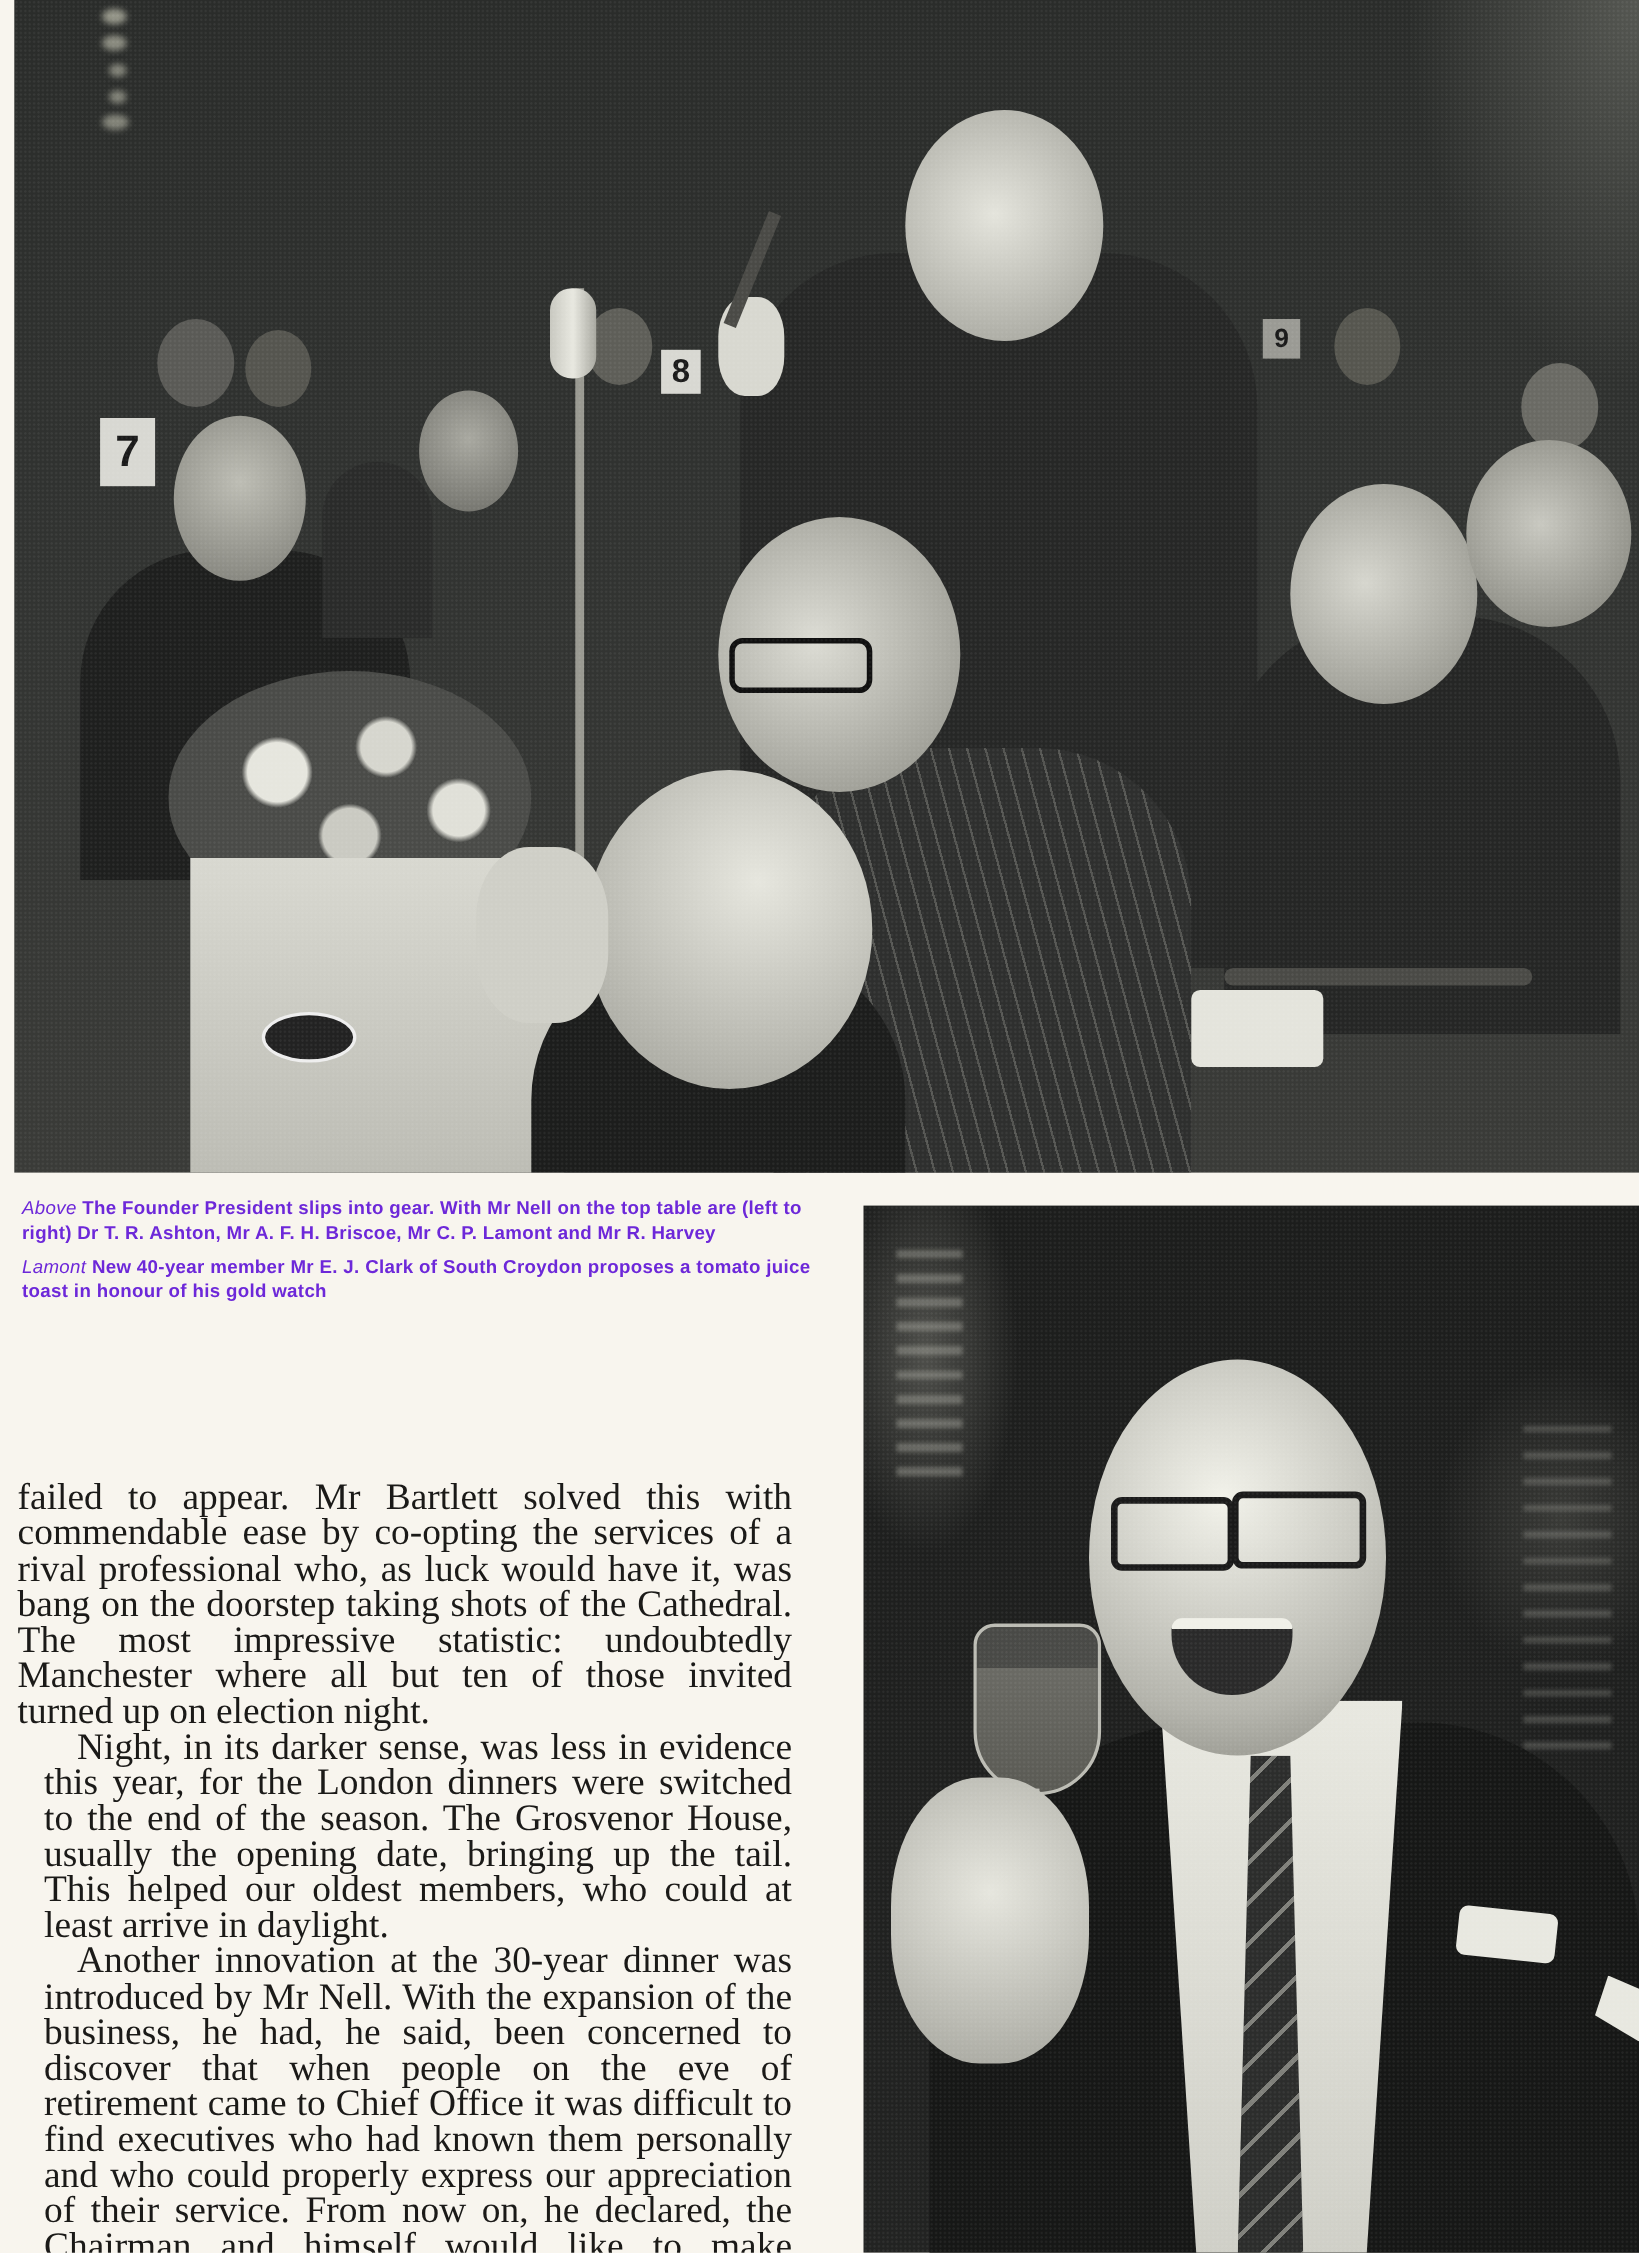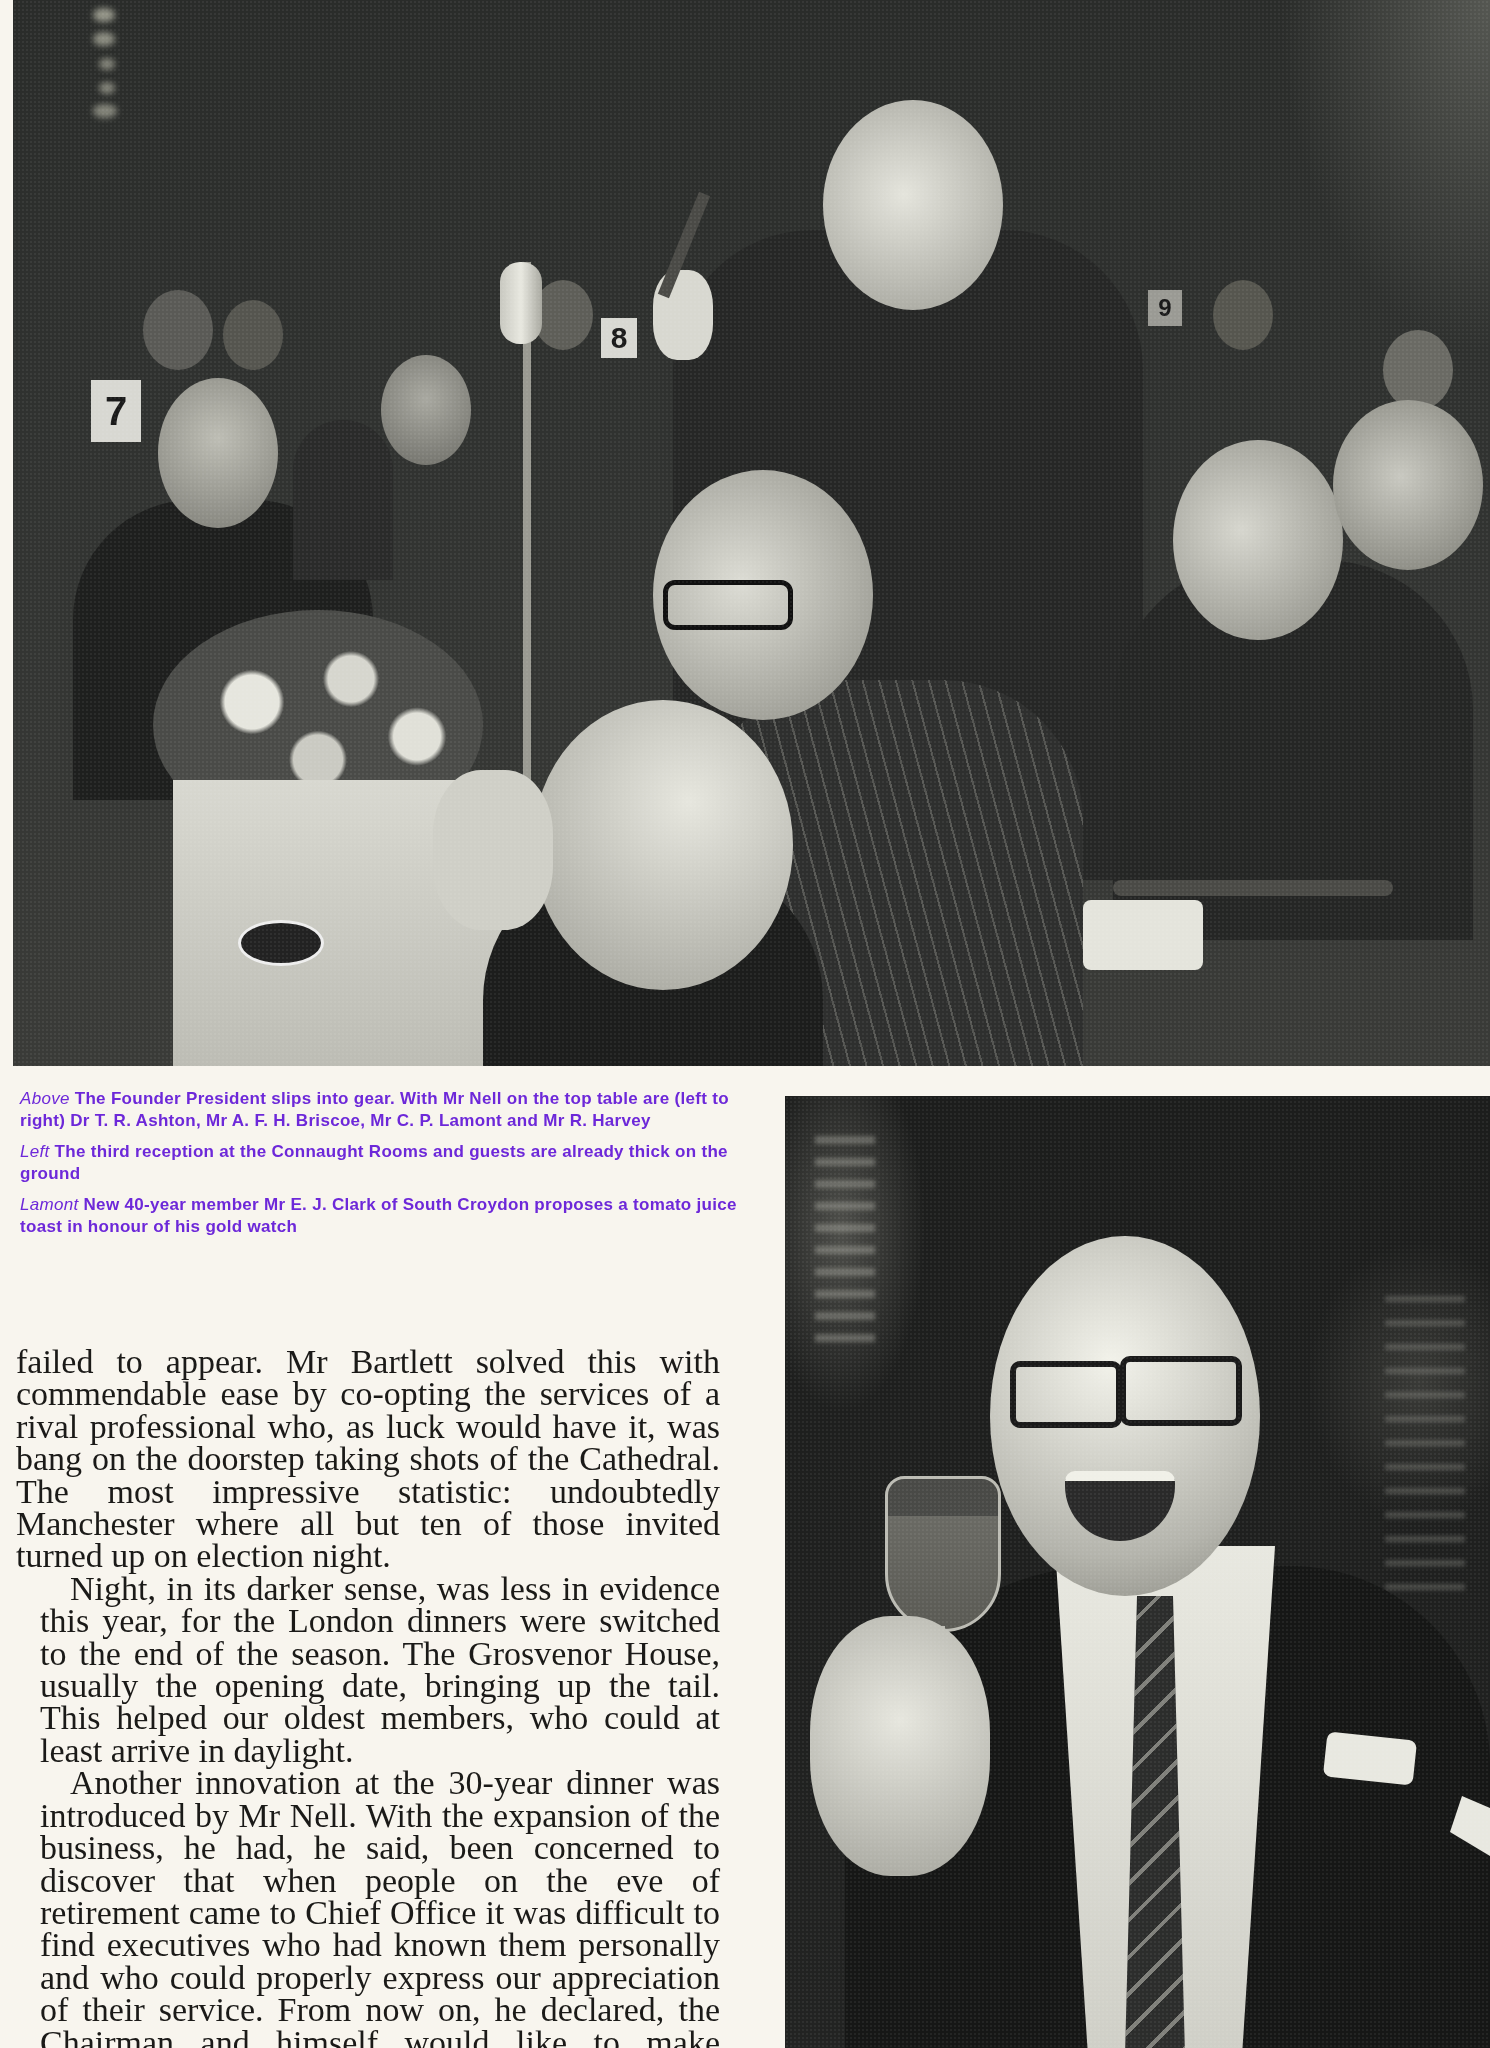--- a/index.html
+++ b/index.html
@@ -113,24 +113,20 @@
   <div class="shape" style="left:1100px;top:880px;width:280px;height:16px;background:#4a4a46;border-radius:8px"></div>
   <div class="shape" style="left:1070px;top:900px;width:120px;height:70px;background:#e4e4dc;border-radius:8px"></div>
 </div>
 
 <div class="captions">
   <p>
     <span class="lead">Above</span>
     <span>The Founder President slips into gear. With Mr Nell on the top table are (left to right) Dr T. R. Ashton, Mr A. F. H. Briscoe, Mr C. P. Lamont and Mr R. Harvey</span>
   </p>
   <p>
-    <span class="lead">Left</span>
-    <span>The third reception at the Connaught Rooms and guests are already thick on the ground</span>
-  </p>
-  <p>
     <span class="lead">Lamont</span>
     <span>New 40-year member Mr E. J. Clark of South Croydon proposes a tomato juice toast in honour of his gold watch</span>
   </p>
 </div>
 
 <div class="article">
   <p>failed to appear. Mr Bartlett solved this with commendable ease by co-opting the services of a rival professional who, as luck would have it, was bang on the doorstep taking shots of the Cathedral. The most impressive statistic: undoubtedly Manchester where all but ten of those invited turned up on election night.</p>
   <p class="indent">Night, in its darker sense, was less in evidence this year, for the London dinners were switched to the end of the season. The Grosvenor House, usually the opening date, bringing up the tail. This helped our oldest members, who could at least arrive in daylight.</p>
   <p class="indent">Another innovation at the 30-year dinner was introduced by Mr Nell. With the expansion of the business, he had, he said, been concerned to discover that when people on the eve of retirement came to Chief Office it was difficult to find executives who had known them personally and who could properly express our appreciation of their service. From now on, he declared, the Chairman and himself would like to make additional use of this evening to greet and thank all those members who had retired during the year.</p>
   <p class="indent" style="text-align:center"><span>A good note on which to bring this account to a close</span><span class="end-mark"></span></p>

